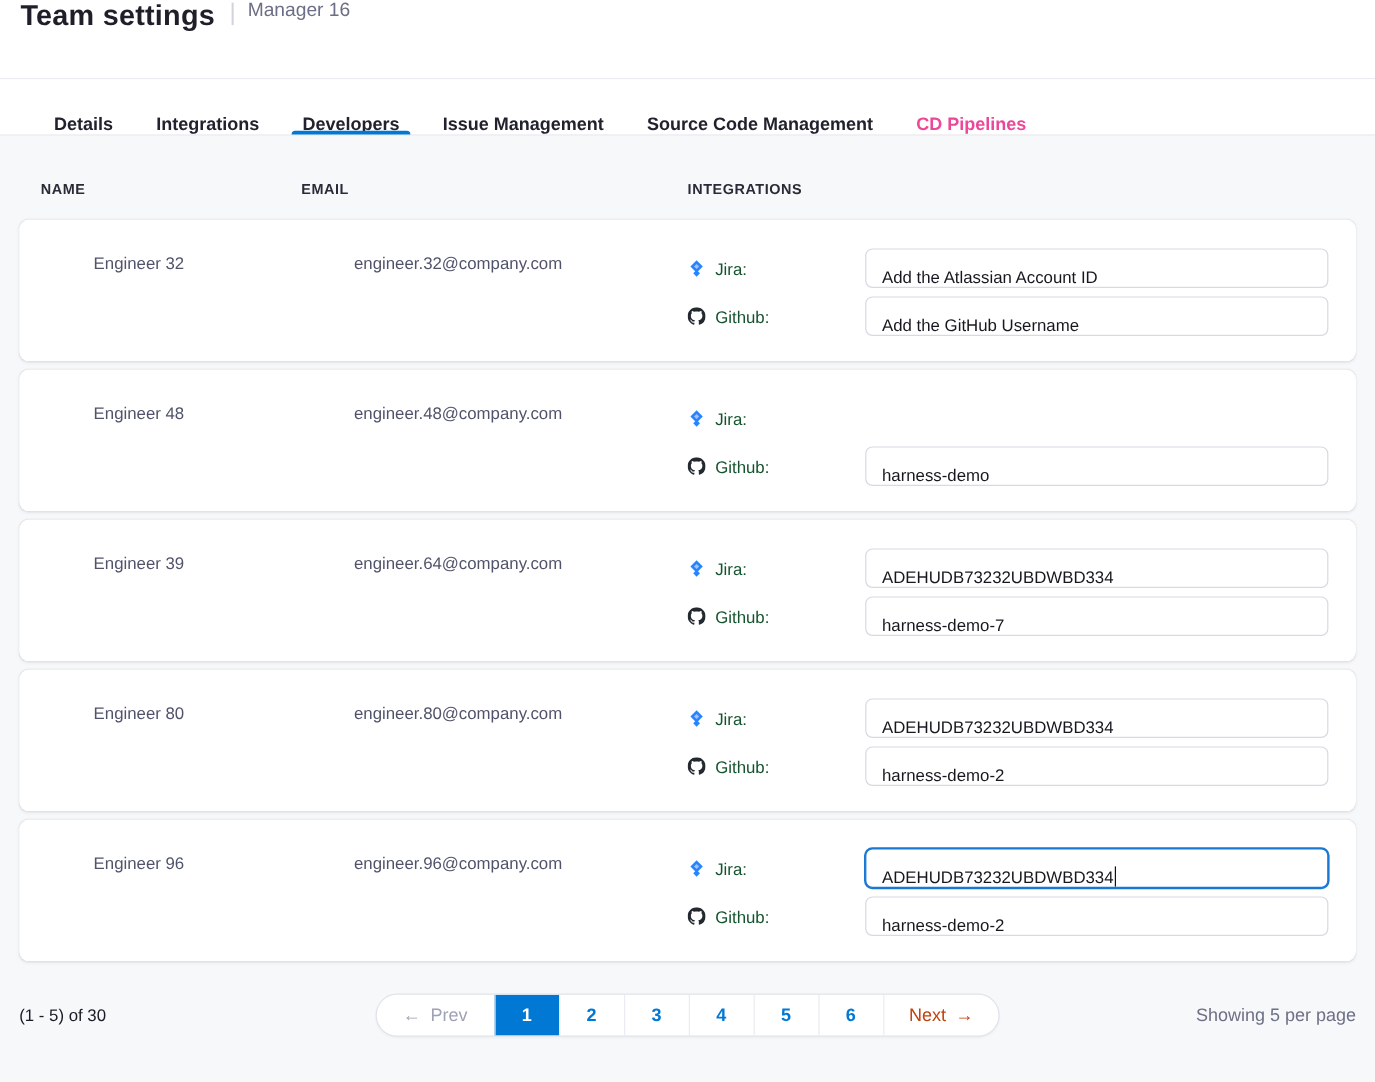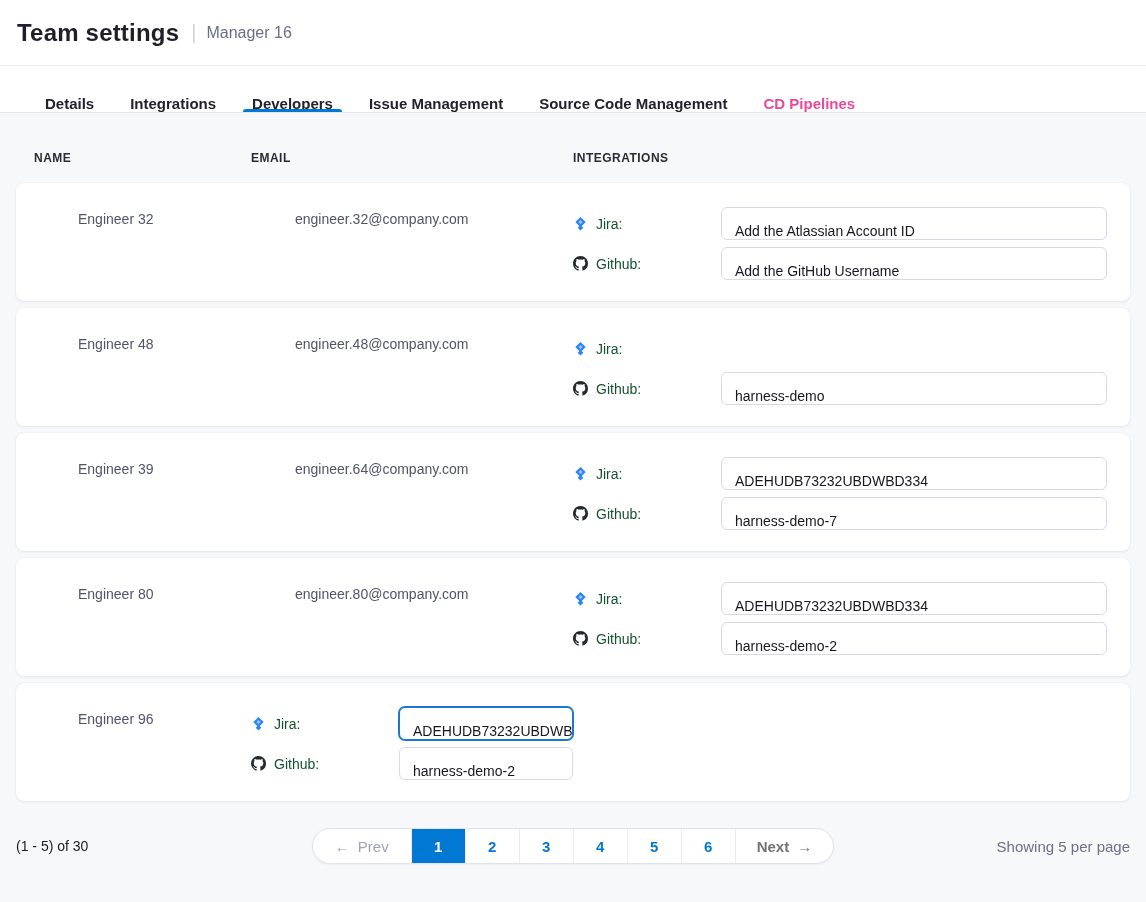--- a/index.html
+++ b/index.html
@@ -10,21 +10,21 @@
     color:#1b1b28;
     overflow:hidden;
   }
 
   
   .app-header {
     background:#fff;
     height:66px;
     border-bottom:1px solid #ececf2;
     display:flex;
-    align-items:center;
+    align-items:flex-start;
     padding:0 24px 0 17px;
   }
   .page-title { font-size:24px; font-weight:700; color:#1f1f2a; letter-spacing:.2px; }
   .title-sep { color:#d2d3de; font-size:20px; font-weight:300; margin:0 10px 0 12px; }
   .page-subtitle { font-size:16px; color:#6b6e85; }
 
   
   .tabs-bar {
     background:#fff;
     height:47px;
@@ -158,21 +158,21 @@
     align-items:center;
     justify-content:center;
     font-size:15px;
     border-left:1px solid #ebecf2;
     cursor:pointer;
     user-select:none;
   }
   .pager > *:first-child { border-left:none; }
   .pager-prev { padding:0 22px; color:#9fa1b5; }
   .pager-prev .arrow { margin-right:8px; font-size:15px; }
-  .pager-next { padding:0 21px; color:#737373; font-weight:700; }
+  .pager-next { padding:0 21px; color:#c2410c; font-weight:400; }
   .pager-next .arrow { margin-left:8px; font-size:15px; }
   .pager-page { width:54px; color:#0278d5; font-weight:600; }
   .pager-page.active { background:#0278d5; color:#fff; }
 </style>
 </head>
 <body>
 
 <div class="app-header">
   <span class="page-title">Team settings</span>
   <span class="title-sep">|</span>
@@ -328,20 +328,21 @@
         </span>
         <div class="text-input" role="textbox">
             <span>harness-demo-2</span>
           </div>
       </div>
     </div>
   </div>
 
   <div class="row-card">
     <div class="cell-name">Engineer 96</div>
+    <div class="cell-email">engineer.96@company.com</div>
     <div class="integrations-cell">
       <div class="int-row">
         <span class="int-label">
           <span class="int-icon">
               <svg viewBox="0 0 16 16">
                 <path d="M8 1 L13.5 6.5 8 12 2.5 6.5 Z" fill="#2684ff"></path>
                 <path d="M8 4.2 L10.3 6.5 8 8.8 5.7 6.5 Z" fill="#9ec2ff"></path>
                 <path d="M8 9.5 L11 12.5 8 15.5 5 12.5 Z" fill="#2684ff"></path>
               </svg>
             </span>

